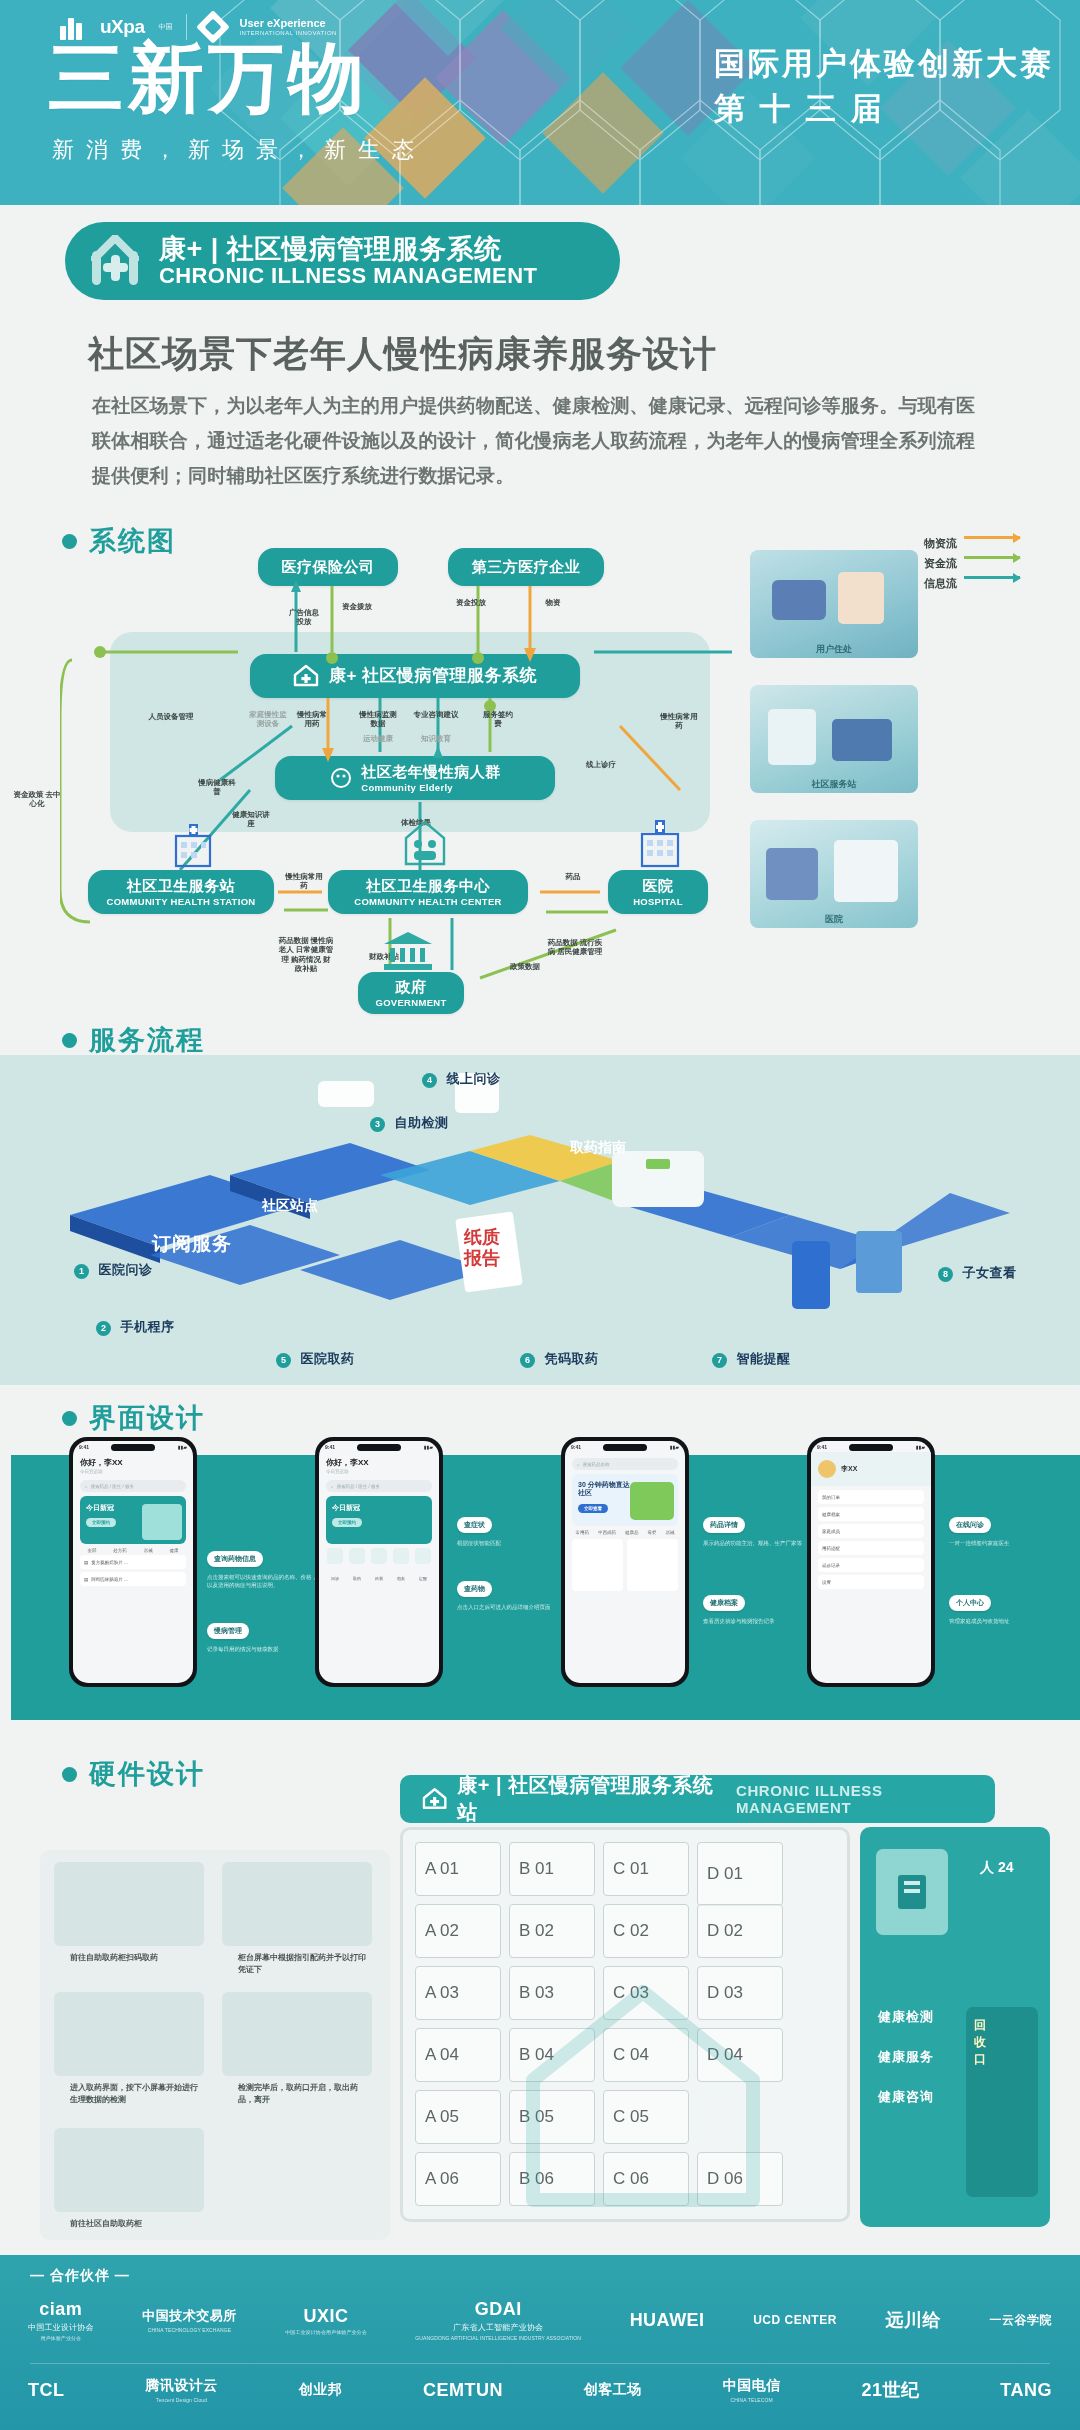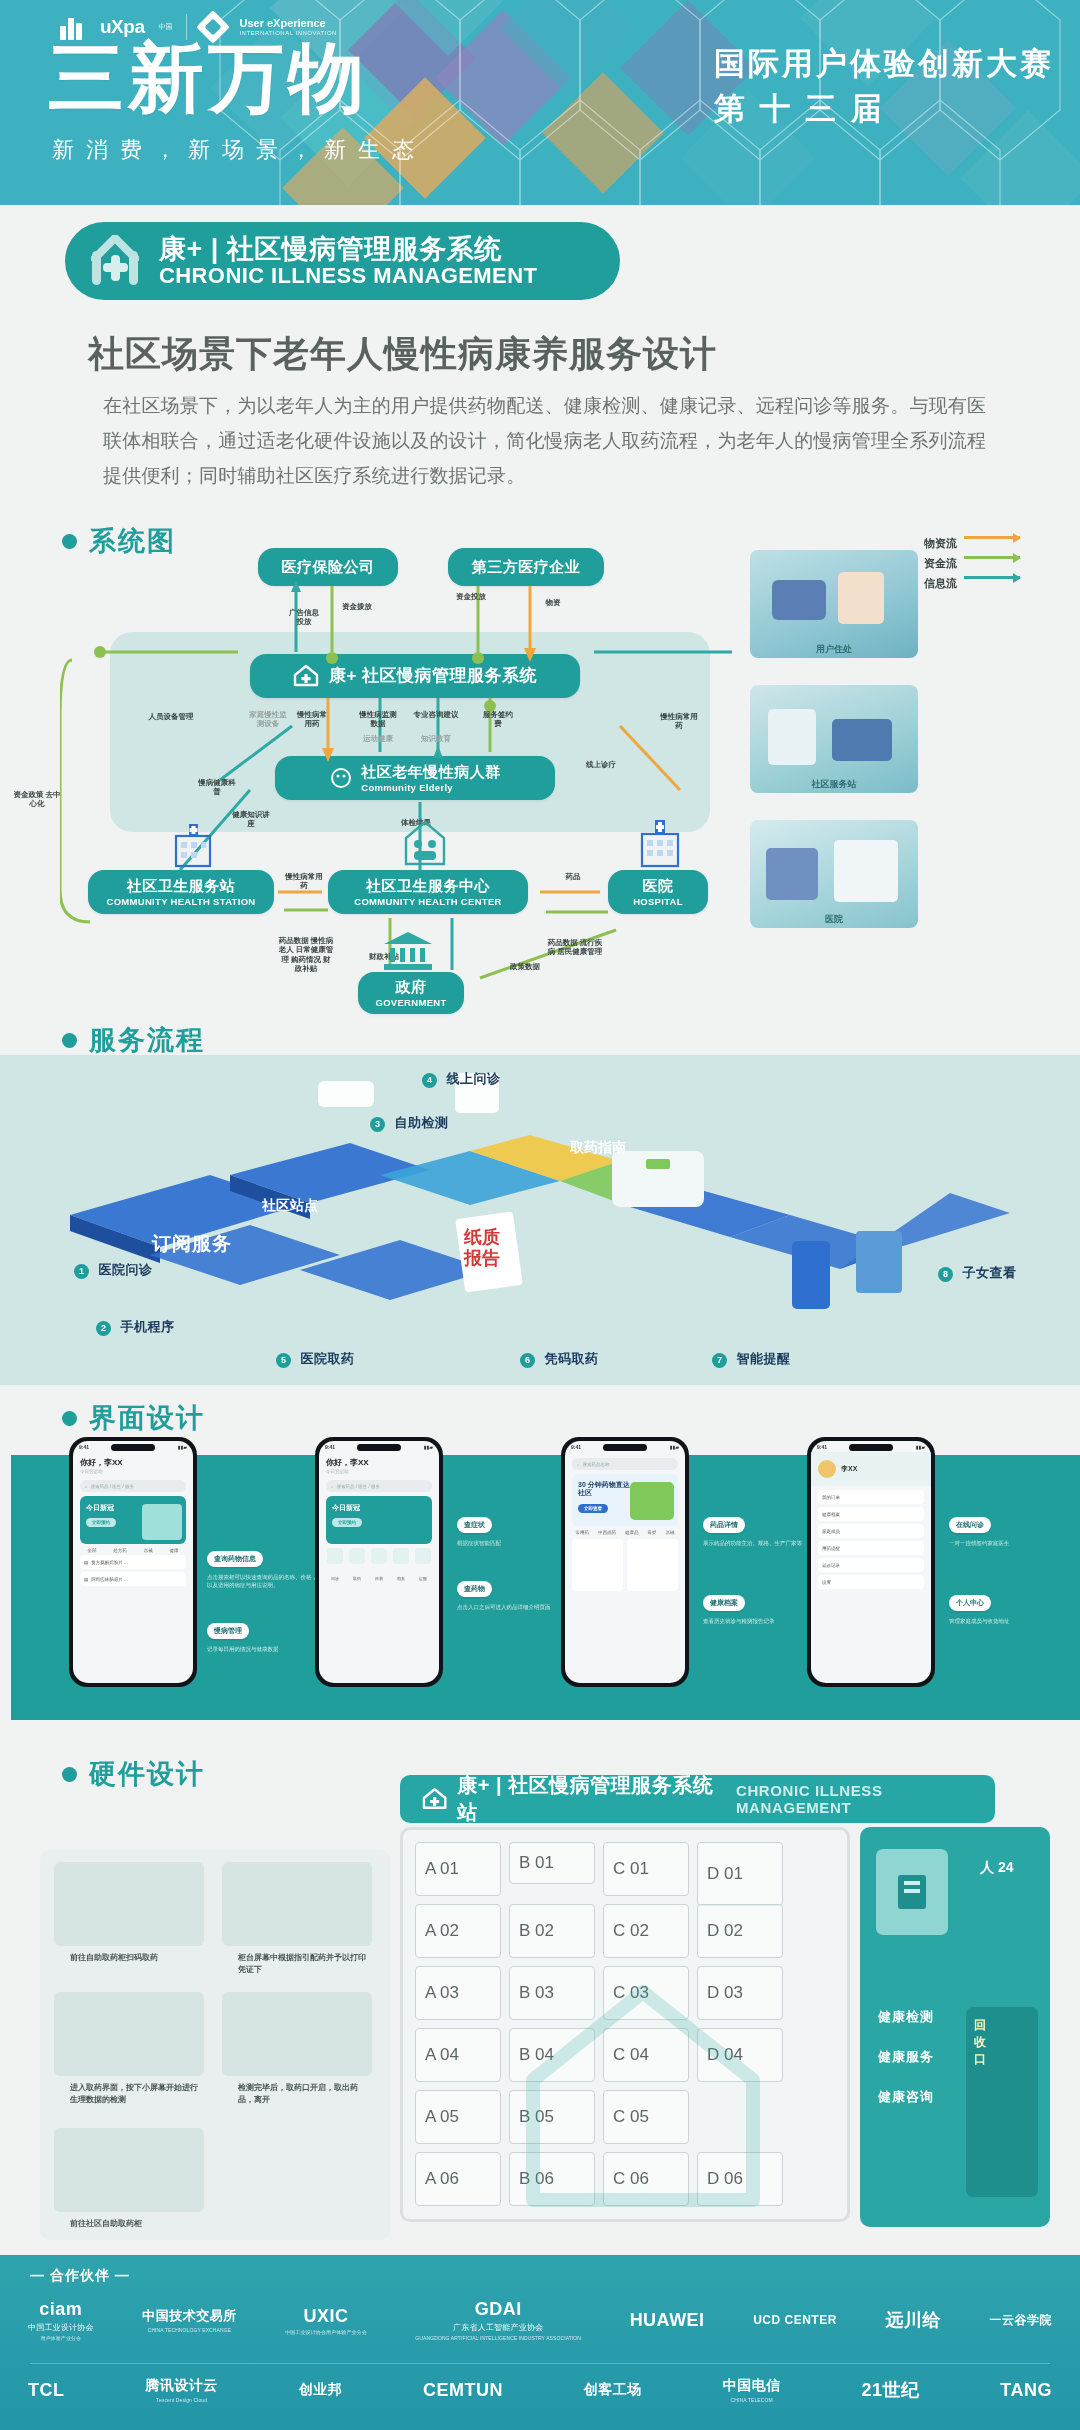--- a/index.html
+++ b/index.html
@@ -48,21 +48,21 @@
   .badge-icon .pillL,.badge-icon .pillR { position:absolute; top:16px; width:9px; height:34px; background:#bfe3e0; border-radius:5px; }
   .badge-icon .pillL { left:5px; } .badge-icon .pillR { right:5px; }
   .badge-icon .crossV { position:absolute; left:24px; top:20px; width:9px; height:26px; background:#d8eeec; border-radius:4px; }
   .badge-icon .crossH { position:absolute; left:16px; top:28px; width:25px; height:9px; background:#d8eeec; border-radius:4px; }
   .badge-txt .t1 { color:#fff; font-size:27px; font-weight:700; letter-spacing:.5px; line-height:1.12; }
   .badge-txt .t2 { color:#fff; font-size:22px; font-weight:600; letter-spacing:.4px; line-height:1.1; }
 
   
   .sec-title { position:absolute; left:88px; top:330px; font-size:36px; font-weight:700; color:#5a6260; letter-spacing:1px; }
   .sec-para { position:absolute; left:92px; top:388px; width:892px; font-size:19px; line-height:1.85;
-    color:#6d7573; font-weight:400; letter-spacing:.2px;margin-left:11px; }
+    color:#6d7573; font-weight:700; letter-spacing:.2px; }
 
   
   .head { position:absolute; display:flex; align-items:center; gap:12px; }
   .head .dot { width:15px; height:15px; border-radius:50%; background:#1f9e9b; }
   .head .lbl { font-size:27px; font-weight:700; color:#1f9e9b; letter-spacing:2px; }
 
   
   .sysdia { position:absolute; left:60px; top:560px; width:790px; height:430px; }
   .node { position:absolute; background:#1f9e9b; color:#fff; border-radius:16px;
     display:flex; flex-direction:column; align-items:center; justify-content:center; text-align:center;
@@ -341,21 +341,21 @@
           <circle cx="40" cy="112" r="6"></circle>
         </g>
       <g fill="#f0a63c">
           <polygon points="268,222 262,208 274,208"></polygon>
           <polygon points="470,122 464,108 476,108"></polygon>
         </g>
     </svg>
 
     <div class="flowlbl" style="left:226px;top:48px;width:36px;">广告信息投放</div>
     <div class="flowlbl" style="left:282px;top:42px;width:30px;">资金拨放</div>
-    <div class="flowlbl" style="left:396px;top:32px;width:30px;">资金投放</div>
+    <div class="flowlbl" style="left:396px;top:38px;width:30px;">资金投放</div>
     <div class="flowlbl" style="left:478px;top:38px;width:30px;">物资</div>
     <div class="flowlbl" style="left:88px;top:152px;width:46px;">人员设备管理</div>
     <div class="flowlbl" style="left:136px;top:218px;width:42px;">慢病健康科普</div>
     <div class="flowlbl grey" style="left:186px;top:150px;width:44px;">家庭慢性监测设备</div>
     <div class="flowlbl" style="left:234px;top:150px;width:36px;">慢性病常用药</div>
     <div class="flowlbl" style="left:296px;top:150px;width:44px;">慢性病监测数据</div>
     <div class="flowlbl grey" style="left:296px;top:174px;width:44px;">运动健康</div>
     <div class="flowlbl" style="left:352px;top:150px;width:48px;">专业咨询建议</div>
     <div class="flowlbl grey" style="left:352px;top:174px;width:48px;">知识教育</div>
     <div class="flowlbl" style="left:420px;top:150px;width:36px;">服务签约费</div>
@@ -693,21 +693,21 @@
         <path d="M2,21 V11 L13,2 L24,11 V21 Z" fill="none" stroke="#fff" stroke-width="2.4" stroke-linejoin="round"></path>
         <rect x="11.4" y="10" width="3.2" height="9" fill="#fff"></rect>
           <rect x="8.4" y="13" width="9.2" height="3.2" fill="#fff"></rect>
       </svg>
       <span class="cn">康+ | 社区慢病管理服务系统站</span>
       <span class="en">CHRONIC ILLNESS MANAGEMENT</span>
     </div>
 
     <div class="locker">
       <div class="lockcell" style="left:12px;top:12px;width:86px;height:54px;">A 01</div>
-      <div class="lockcell" style="left:106px;top:12px;width:86px;height:42px;">B 01</div>
+      <div class="lockcell" style="left:106px;top:12px;width:86px;height:54px;">B 01</div>
       <div class="lockcell" style="left:200px;top:12px;width:86px;height:54px;">C 01</div>
       <div class="lockcell" style="left:294px;top:12px;width:86px;height:64px;">D 01</div>
 
       <div class="lockcell" style="left:12px;top:74px;width:86px;height:54px;">A 02</div>
       <div class="lockcell" style="left:106px;top:74px;width:86px;height:54px;">B 02</div>
       <div class="lockcell" style="left:200px;top:74px;width:86px;height:54px;">C 02</div>
       <div class="lockcell" style="left:294px;top:74px;width:86px;height:54px;">D 02</div>
 
       <div class="lockcell" style="left:12px;top:136px;width:86px;height:54px;">A 03</div>
       <div class="lockcell" style="left:106px;top:136px;width:86px;height:54px;">B 03</div>

